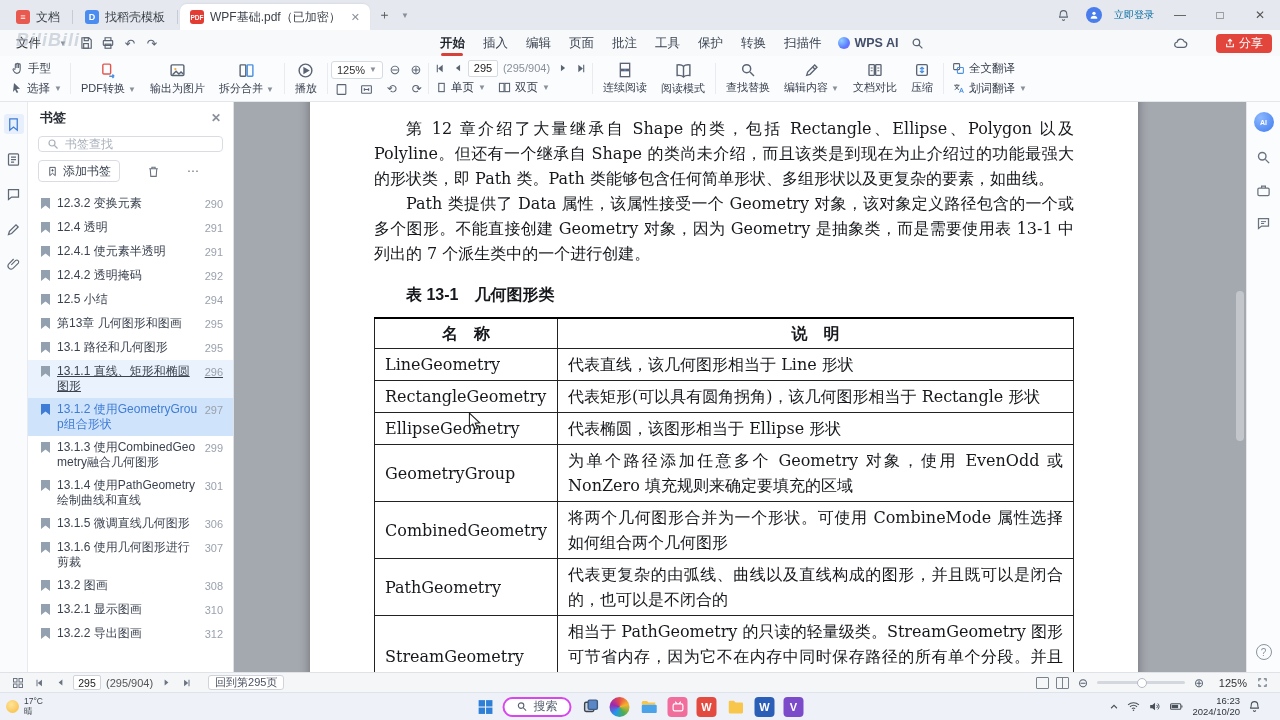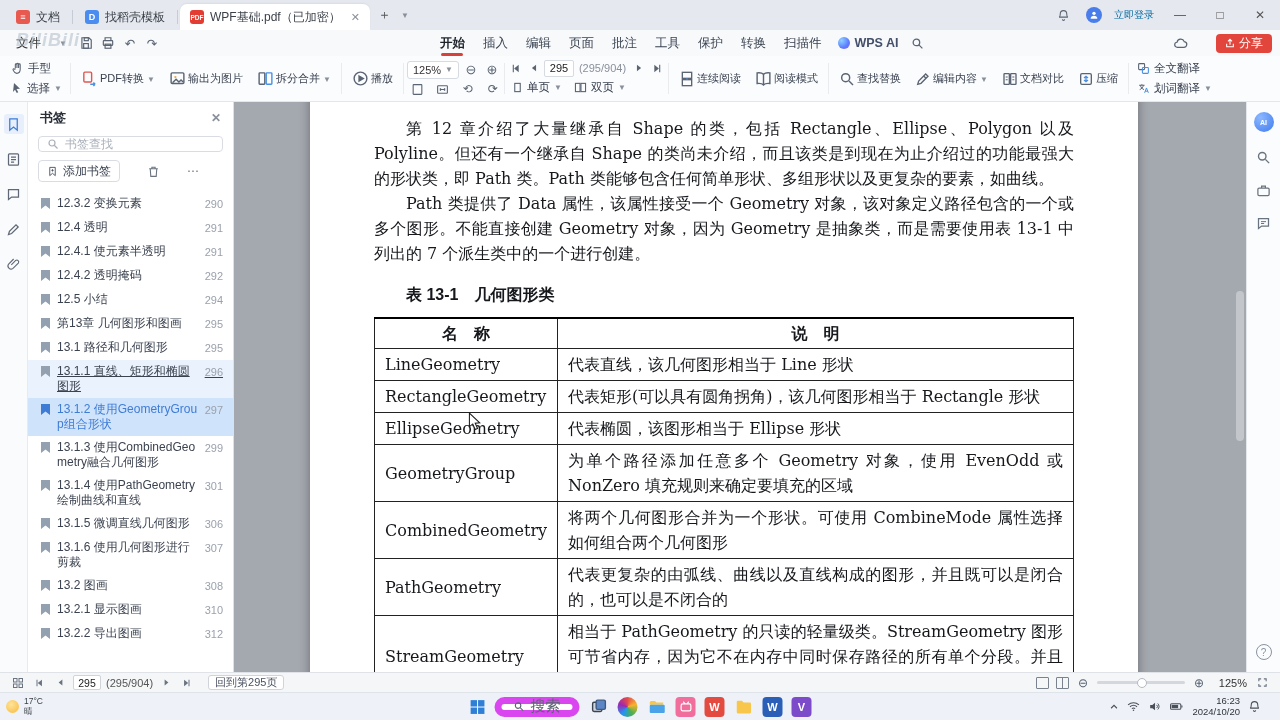--- a/index.html
+++ b/index.html
@@ -36,21 +36,21 @@
   .aidot { width:12px; height:12px; border-radius:50%; background:radial-gradient(circle at 30% 30%, #8fd0ff, #5b7bff 60%, #9b5bff); }
   .menubar-right { margin-left:auto; display:flex; align-items:center; gap:25px; }
   .sharebtn { height:19px; display:flex; align-items:center; gap:4px; background:#e2453c; color:#fff; border-radius:4px; padding:0 9px; font-size:12px; }
 
   
   .ribbon { height:46px; background:#fbfcfe; border-bottom:1px solid #e3e6eb; display:flex; align-items:stretch; padding:3px 6px; flex:none; }
   .rsep { width:1px; background:#e9ebef; margin:4px 3px; flex:none; }
   .rcol { display:flex; flex-direction:column; justify-content:space-around; }
   .rrow { display:flex; align-items:center; }
   .sbtn { display:flex; align-items:center; gap:4px; font-size:11.5px; color:#3a4250; padding:0 5px; height:19px; border-radius:3px; white-space:nowrap; }
-  .bbtn { display:flex; flex-direction:row; align-items:center; justify-content:center; gap:2px; font-size:11px; color:#3a4250; padding:0 7px; white-space:nowrap; }
+  .bbtn { display:flex; flex-direction:column; align-items:center; justify-content:center; gap:2px; font-size:11px; color:#3a4250; padding:0 7px; white-space:nowrap; }
   .bbtn .ic, .sbtn .ic { display:flex; align-items:center; justify-content:center; color:#5a6472; }
   .zoombox { height:18px; min-width:52px; border:1px solid #d6dae1; border-radius:3px; background:#fff; display:flex; align-items:center; justify-content:space-between; padding:0 5px; font-size:11px; color:#333; gap:4px; }
   .zbtn { width:18px; height:18px; display:flex; align-items:center; justify-content:center; font-size:13px; color:#5a6472; }
   .fiticon { width:16px; height:14px; display:flex; align-items:center; justify-content:center; color:#5a6472; }
   .pgbox { width:30px; height:17px; border:1px solid #d6dae1; border-radius:2px; background:#fff; font-size:11px; text-align:center; color:#222; font-family:"Liberation Sans",sans-serif; }
   .pgtotal { font-size:11px; color:#8a909a; margin:0 3px; }
   .navic { width:16px; height:16px; display:flex; align-items:center; justify-content:center; color:#5a6472; }
 
   
   .main { flex:1; min-height:0; display:flex; background:#a4a8af; }
@@ -106,21 +106,21 @@
   .knob { position:absolute; left:40px; top:-3.5px; width:10px; height:10px; border-radius:50%; background:#fff; border:1px solid #b4bac2; }
   .st-zoom { min-width:34px; text-align:right; color:#333; }
 
   
   .taskbar { height:28px; background:#eef2f8; border-top:1px solid #dfe3ea; display:flex; align-items:center; padding:0 6px; flex:none; position:relative; }
   .weather { display:flex; align-items:center; gap:5px; }
   .sun { width:13px; height:13px; border-radius:50%; background:radial-gradient(circle at 40% 35%, #ffe49a, #f7b93c); }
   .wtxt { display:flex; flex-direction:column; font-size:8.5px; line-height:9.5px; color:#3a4148; }
   .tb-center { position:absolute; left:50%; transform:translateX(-50%); display:flex; align-items:center; gap:9px; }
   .tbic { width:20px; height:20px; border-radius:4px; display:flex; align-items:center; justify-content:center; font-size:11px; font-weight:bold; color:#fff; }
-  .searchpill { height:20px; background:#fff; border:7px solid #d946ef; border-radius:10px; display:flex; align-items:center; gap:6px; padding:0 12px; color:#5a6472; font-size:15px; }
+  .searchpill { height:20px; background:#fff; border:2px solid #d946ef; border-radius:10px; display:flex; align-items:center; gap:6px; padding:0 12px; color:#5a6472; font-size:12px; }
   .tb-right { margin-left:auto; display:flex; align-items:center; gap:8px; color:#3c4148; }
   .clock { display:flex; flex-direction:column; align-items:flex-end; font-size:9.5px; line-height:10.5px; color:#2f343b; }
   .trayic { display:flex; align-items:center; justify-content:center; color:#4a5058; }
   .deskline { width:3px; height:100%; border-left:1px solid #c9ced6; margin-left:2px; }
 
   
   .cursor { position:absolute; left:468px; top:412px; z-index:60; }
   .wm { position:absolute; left:16px; top:30px; z-index:55; font-size:18px; font-weight:bold; font-style:italic; color:rgba(160,172,186,.45); letter-spacing:1px; pointer-events:none; }
 </style>
 </head>

